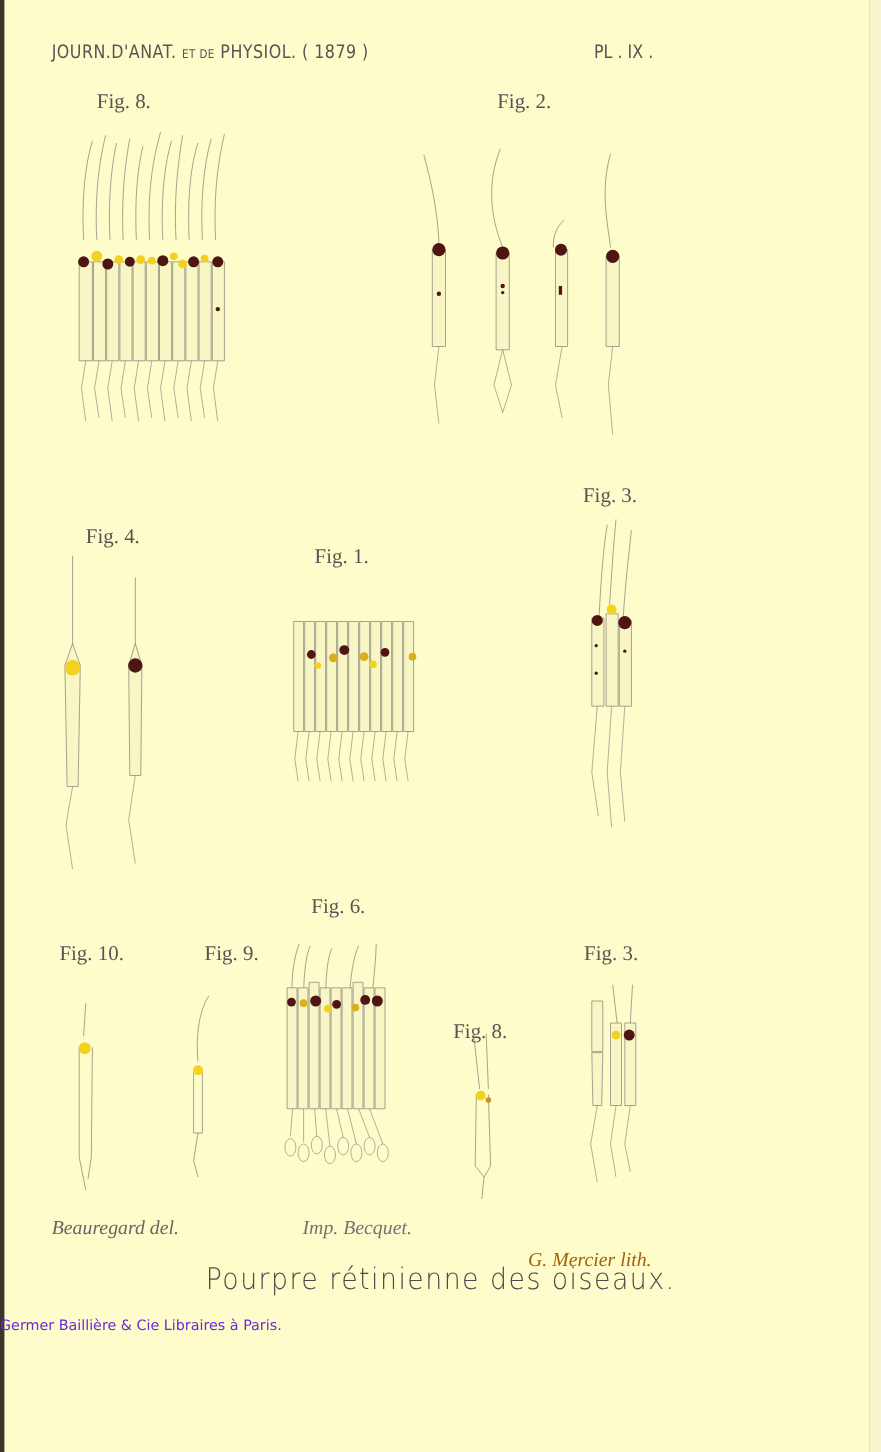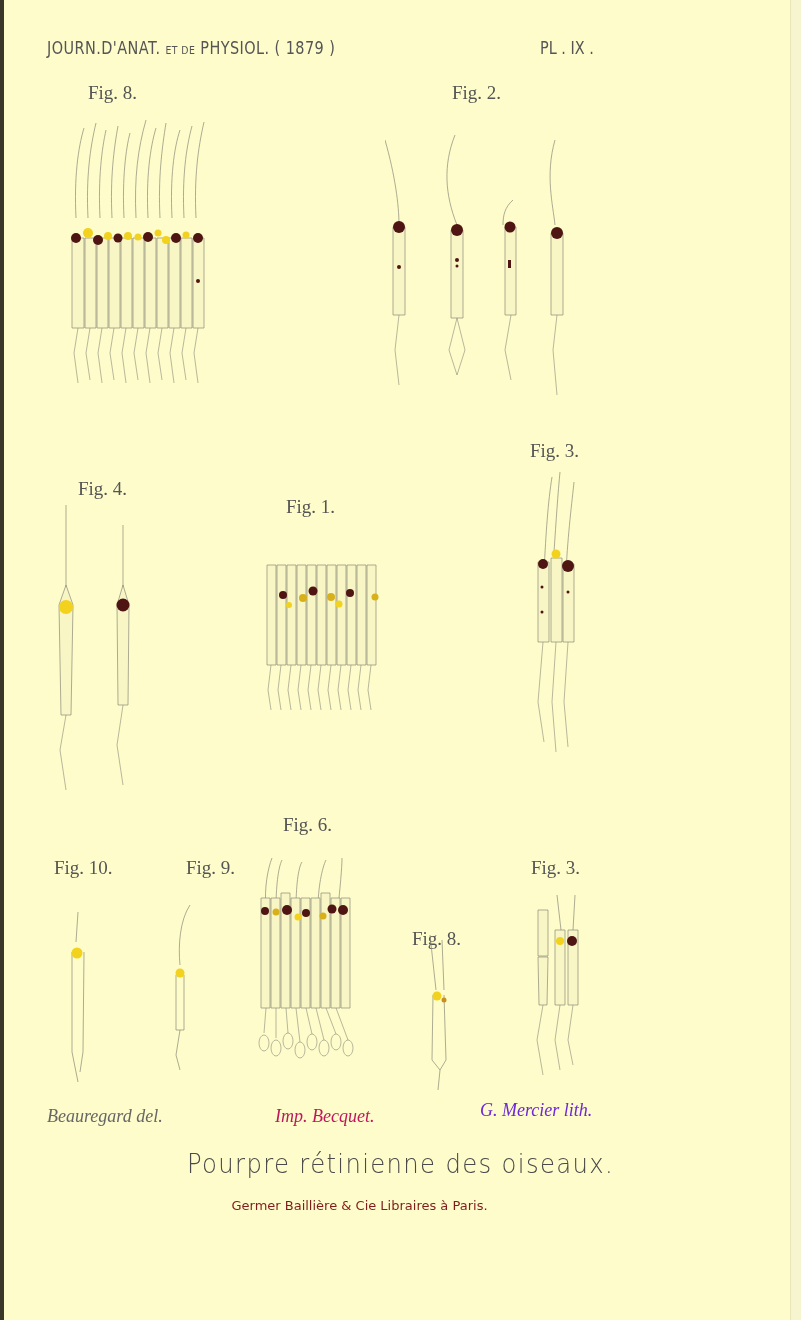--- a/index.html
+++ b/index.html
@@ -11,21 +11,21 @@
   }
   .left-edge { position:absolute; left:0; top:0; width:4px; height:1320px; background:#3a3628; }
   .right-edge { position:absolute; right:0; top:0; width:10px; height:1320px; background:#f7f5d0; border-left:1px solid #e8e5b8; }
   .header-left { position:absolute; left:47px; top:38px; font-family:"DejaVu Sans", sans-serif; font-size:17px; letter-spacing:0.5px; color:#555; transform:scaleX(0.85); transform-origin:left; }
   .header-left .sc { font-size:11px; }
   .header-right { position:absolute; left:540px; top:38px; font-family:"DejaVu Sans", sans-serif; font-size:17px; color:#555; transform:scaleX(0.85); transform-origin:left; }
   .fig-label { position:absolute; font-family:"Liberation Serif", serif; font-size:19px; color:#555; }
   .figure { position:absolute; }
   .caption-small { position:absolute; font-family:"Liberation Serif", serif; font-style:italic; font-size:18px; color:#666; }
   .title { position:absolute; left:0; width:801px; top:1148px; text-align:center; font-family:"DejaVu Sans", sans-serif; font-weight:200; font-size:27px; letter-spacing:1.5px; color:#4a4a4a; transform:scaleX(0.9); }
-  .publisher { position:absolute; left:0; width:719px; top:1198px; text-align:center; font-family:"DejaVu Sans", sans-serif; font-size:13px; color:#7f1d1d; }
+  .publisher { position:absolute; left:0; width:719px; top:1198px; text-align:left; font-family:"DejaVu Sans", sans-serif; font-size:13px; color:#6d28d9; }
   svg line, svg path, svg rect, svg ellipse { vector-effect:non-scaling-stroke; }
 </style>
 </head>
 <body>
 
 <div class="left-edge"></div>
 <div class="right-edge"></div>
 
 <div class="header-left">
   <span>JOURN.D'ANAT.</span>
@@ -302,17 +302,17 @@
 <svg class="figure" style="left:68px;top:912px;" width="30" height="170" viewBox="0 0 30 170">
   <g stroke="#8a8a7a" stroke-width="0.7" fill="none">
     <path d="M10,0 L8,30"></path>
       <path d="M4,40 L4,140 L10,170"></path>
       <path d="M16,40 L15,140 L12,160"></path>
   </g>
   <circle cx="9" cy="41" r="5.5" fill="#f2d21c"></circle>
 </svg>
 
 <div class="caption-small" style="left:47px;top:1106px;">Beauregard del.</div>
-<div class="caption-small" style="left:275px;top:1106px;color:#be185d;">Imp. Becquet.</div>
-<div class="caption-small" style="left:480px;top:1100px;color:#6d28d9;font-style:italic;">G. Mercier lith.</div>
+<div class="caption-small" style="left:275px;top:1106px;color:#737373;">Imp. Becquet.</div>
+<div class="caption-small" style="left:480px;top:1135px;color:#a16207;font-style:italic;">G. Mercier lith.</div>
 
 <div class="title">Pourpre rétinienne des oiseaux.</div>
 <div class="publisher">Germer Baillière &amp; Cie Libraires à Paris.</div>
 
 </body></html>

